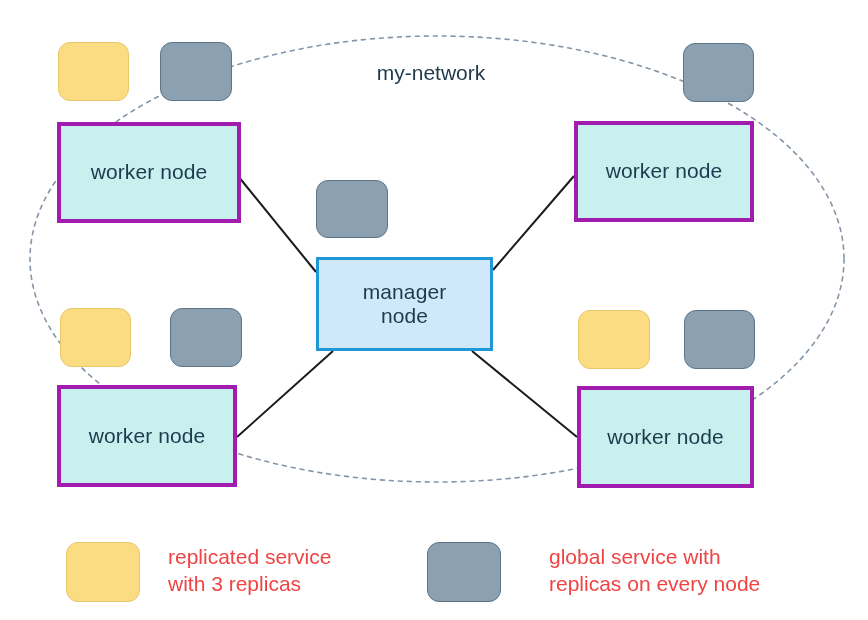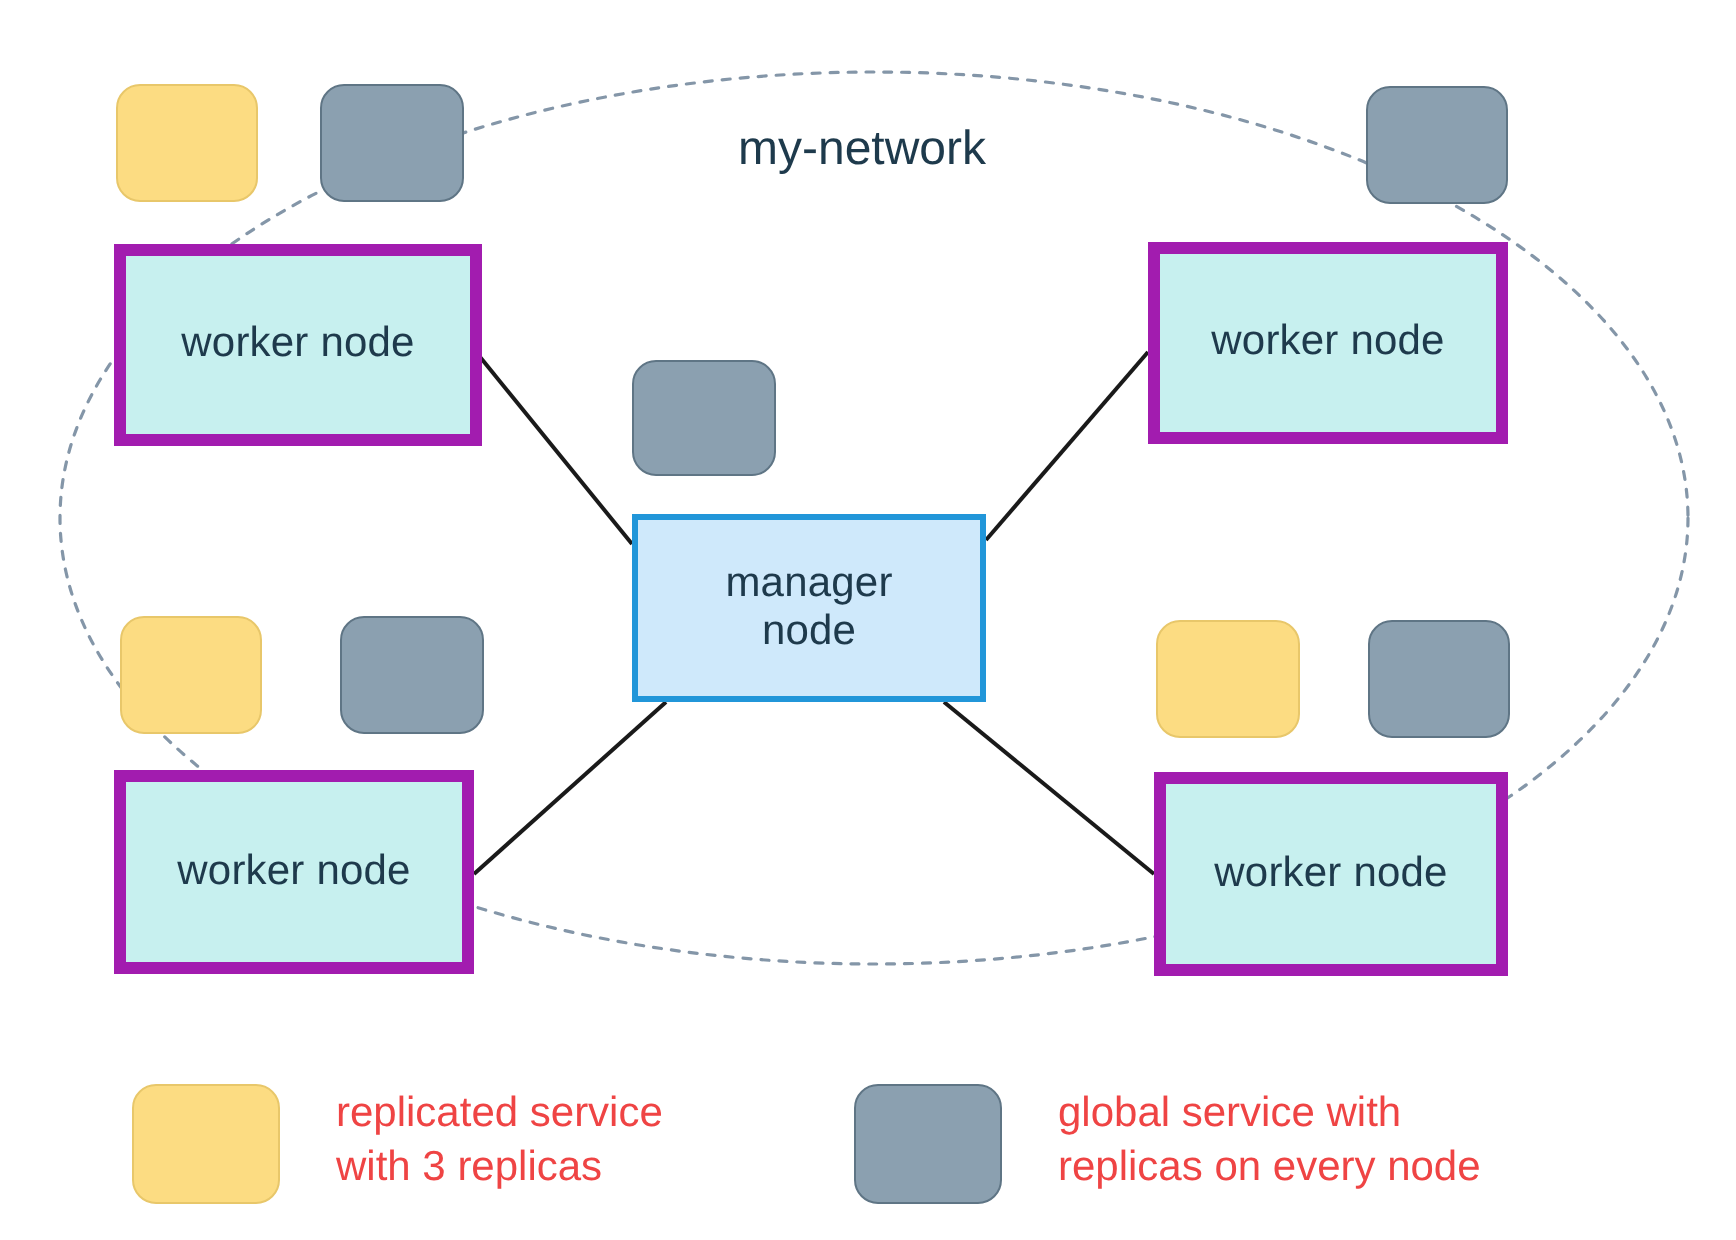--- a/index.html
+++ b/index.html
@@ -32,21 +32,21 @@
     align-items: center;
     justify-content: center;
     text-align: center;
     color: #1e3a4c;
     font-size: 21px;
     line-height: 1.15;
     letter-spacing: 0.1px;
   }
   .worker-node {
     background: #c7f0ef;
-    border: 6px solid #a21caf;
+    border: 4px solid #a21caf;
   }
   .manager-node {
     background: #cfe9fb;
     border: 3px solid #2196d9;
   }
   .service-chip {
     position: absolute;
     box-sizing: border-box;
     border-radius: 12px;
   }
@@ -54,21 +54,21 @@
     background: #fcdc82;
     border: 1.5px solid #e8c76a;
   }
   .service-global {
     background: #8ba0b0;
     border: 1.5px solid #5f7585;
   }
   #network-label {
     position: absolute;
     color: #1e3a4c;
-    font-size: 24px;
+    font-size: 21px;
     white-space: nowrap;
   }
   #legend {
     position: absolute;
     left: 0;
     top: 528px;
     width: 868px;
     height: 92px;
   }
   .legend-entry {
@@ -129,20 +129,20 @@
 
   <div class="node-box worker-node" style="left: 577px; top: 386px; width: 177px; height: 102px; white-space: pre-line;">worker node</div>
 
   <div id="legend">
     <div class="legend-entry" style="left:66px; top:14px;">
       <div class="legend-swatch service-replicated"></div>
       <div class="legend-text" style="white-space: pre-line;">replicated service
 with 3 replicas</div>
     </div>
 
-    <div class="legend-entry" style="left:427px; top:14px;">
+    <div class="legend-entry" style="left:427px; top:14px;gap:20px;">
       <div class="legend-swatch service-global"></div>
       <div class="legend-text" style="white-space: pre-line;">global service with
 replicas on every node</div>
     </div>
   </div>
 
 </div>
 
 </body></html>

